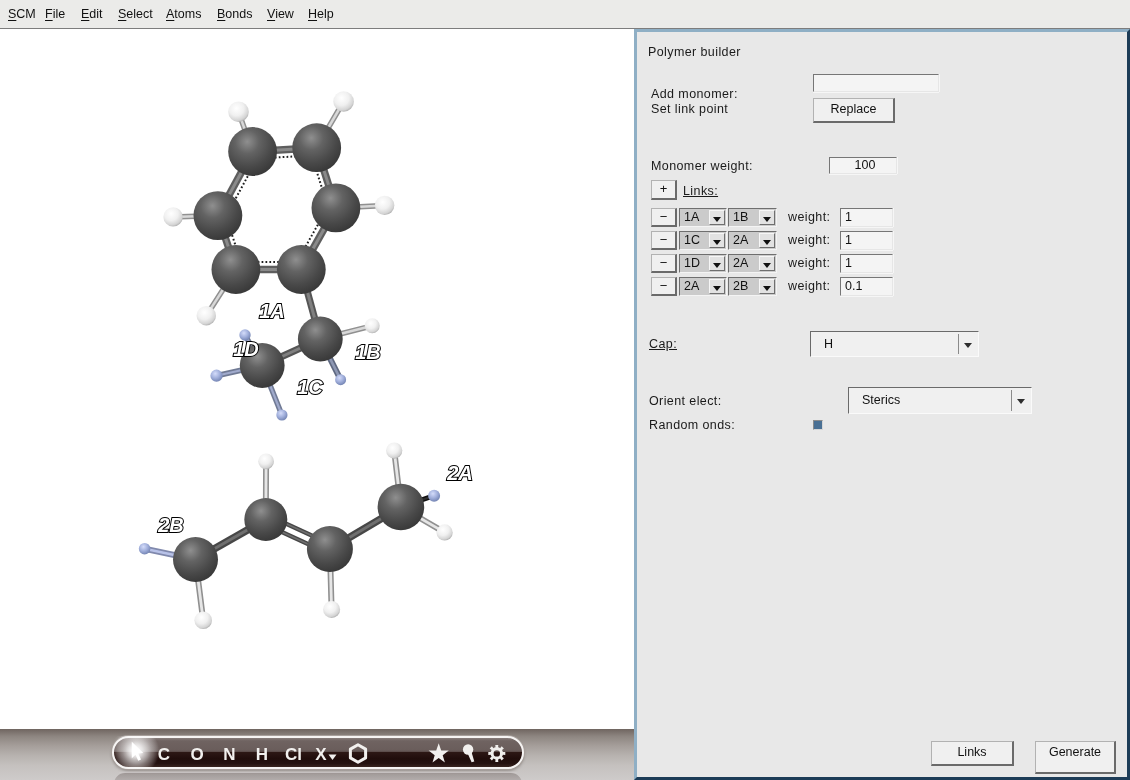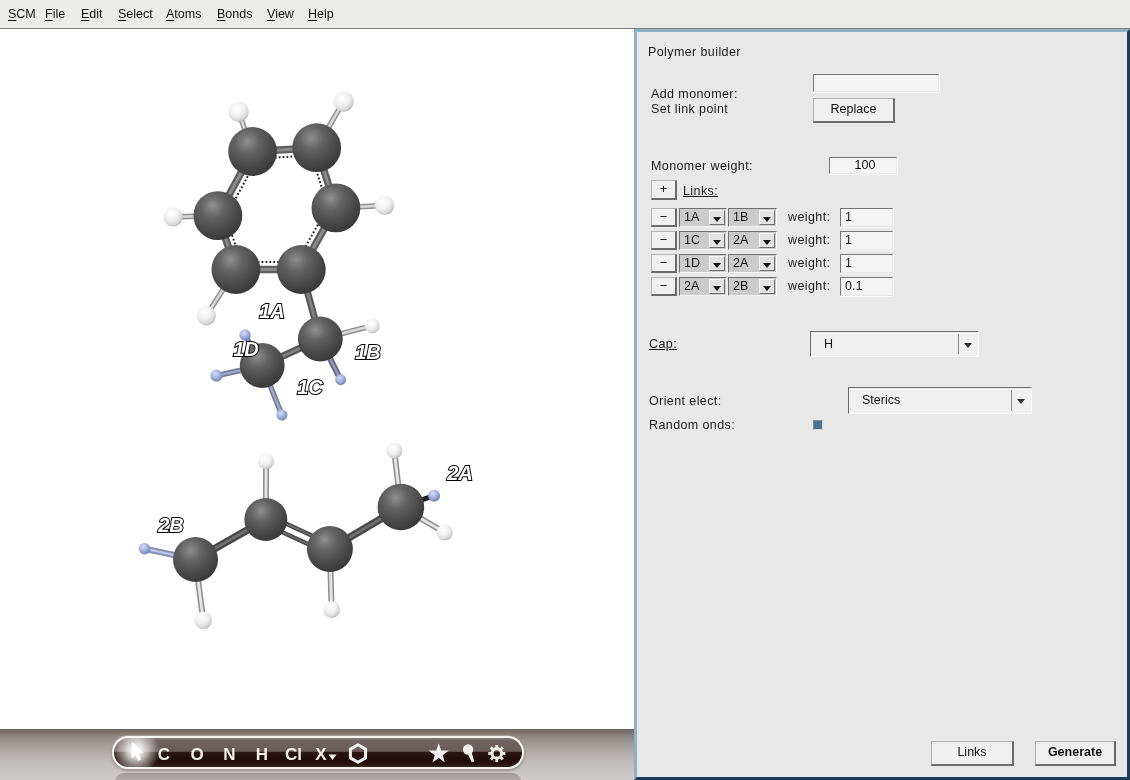--- a/index.html
+++ b/index.html
@@ -343,16 +343,16 @@
     <div class="combo-lg" style="left:167px; top:355px; width:184px; height:27px;margin-left:44px;">
       <span style="position:absolute; left:13px; top:5px;">Sterics</span>
       <span class="sep"></span>
         <span class="arr2" style="top:11px;"></span>
     </div>
 
     <div class="lbl" style="left:12px; top:386px;">Random onds:</div>
     <div style="position:absolute; left:176px; top:388px; width:10px; height:10px; background:#4a7094; border:1px solid; border-color:#8b8b8b #d6d6d6 #d6d6d6 #8b8b8b;"></div>
 
     <div class="tkbtn" style="left:294px; top:709px; width:83px; height:25px; line-height:21px;">Links</div>
-    <div class="tkbtn" style="left:398px; top:709px; width:81px; height:25px; line-height:21px;font-weight:bold;">Generate</div>
+    <div class="tkbtn" style="left:398px; top:709px; width:81px; height:33px; line-height:21px;">Generate</div>
   </div>
 
 </div>
 
 </body></html>

